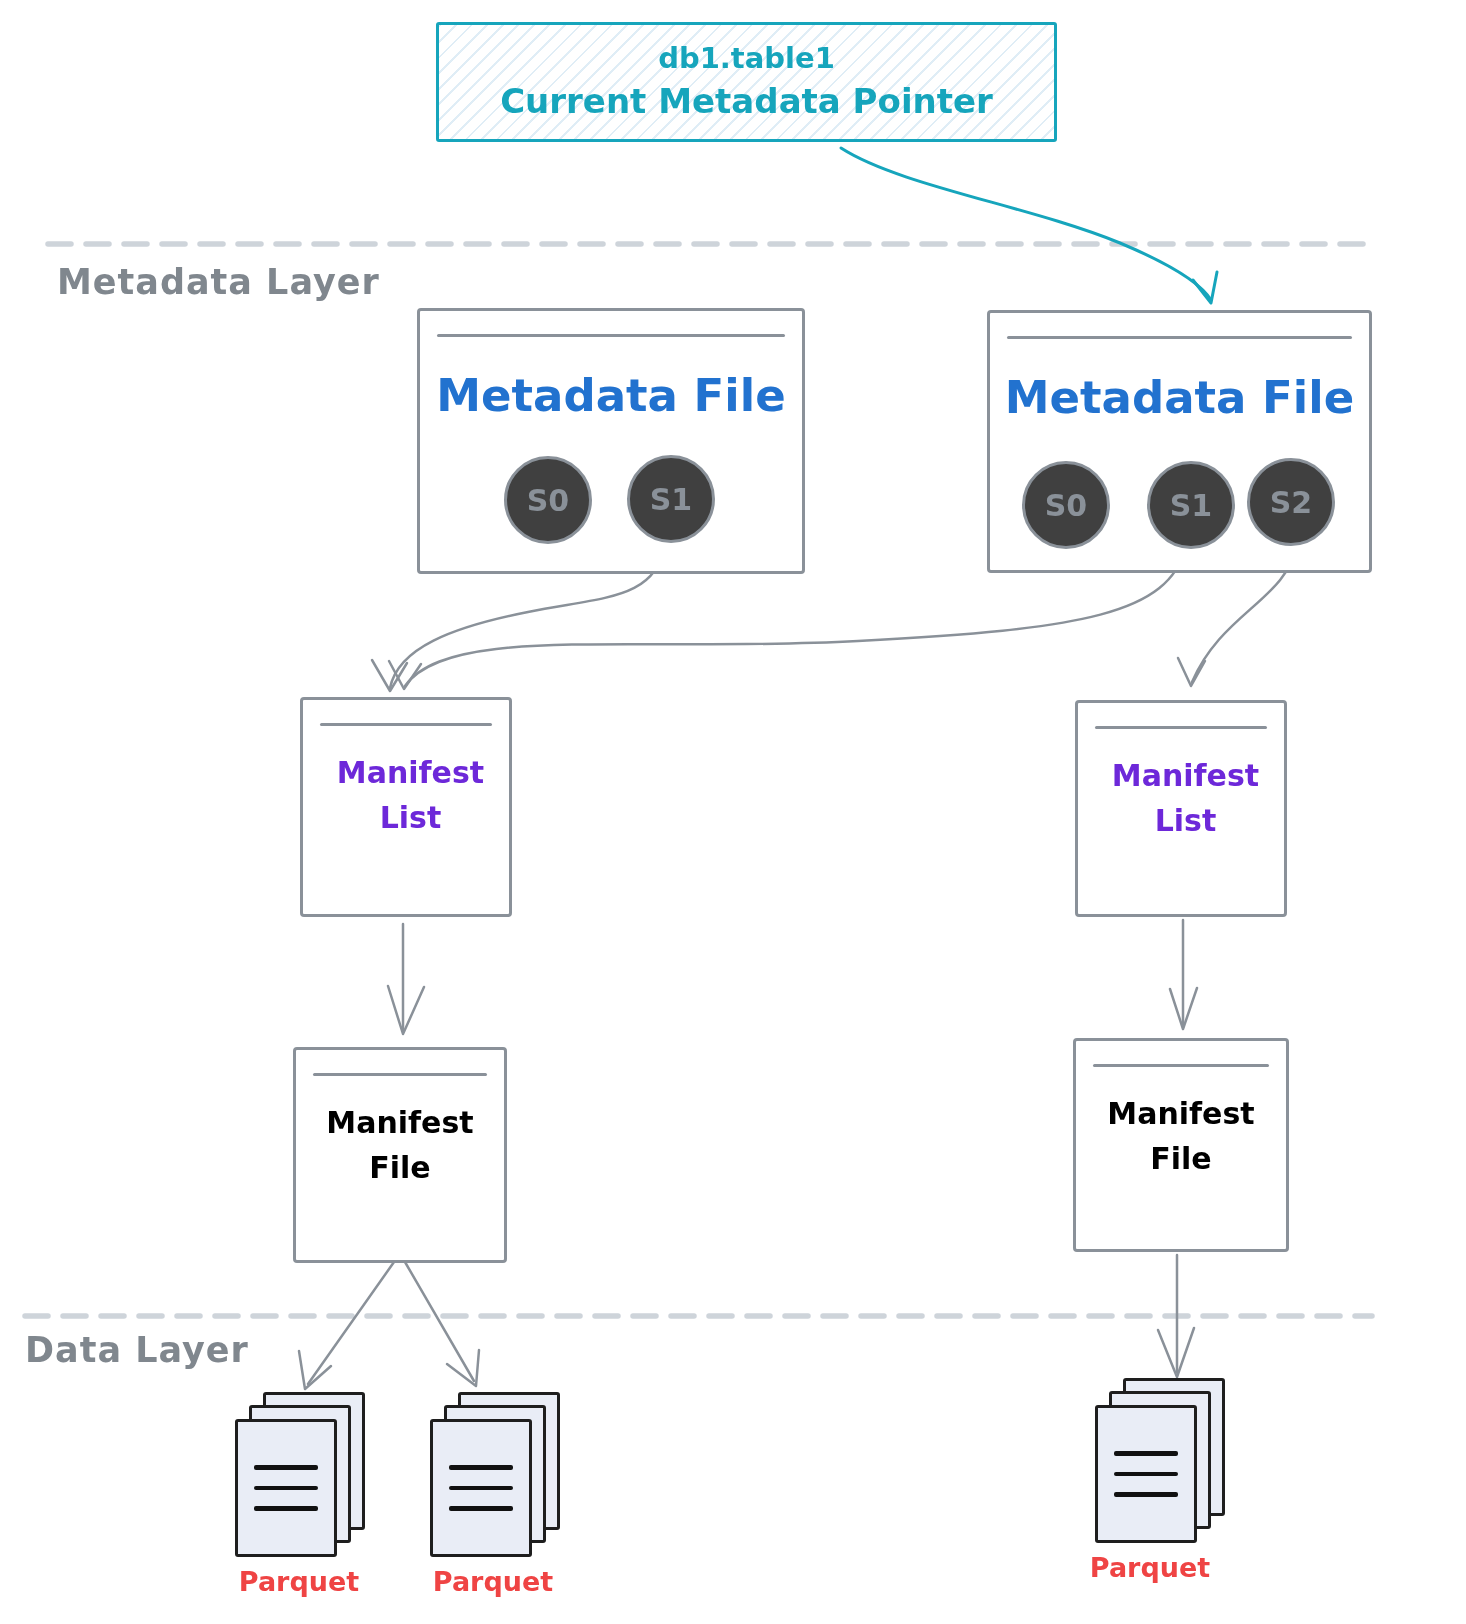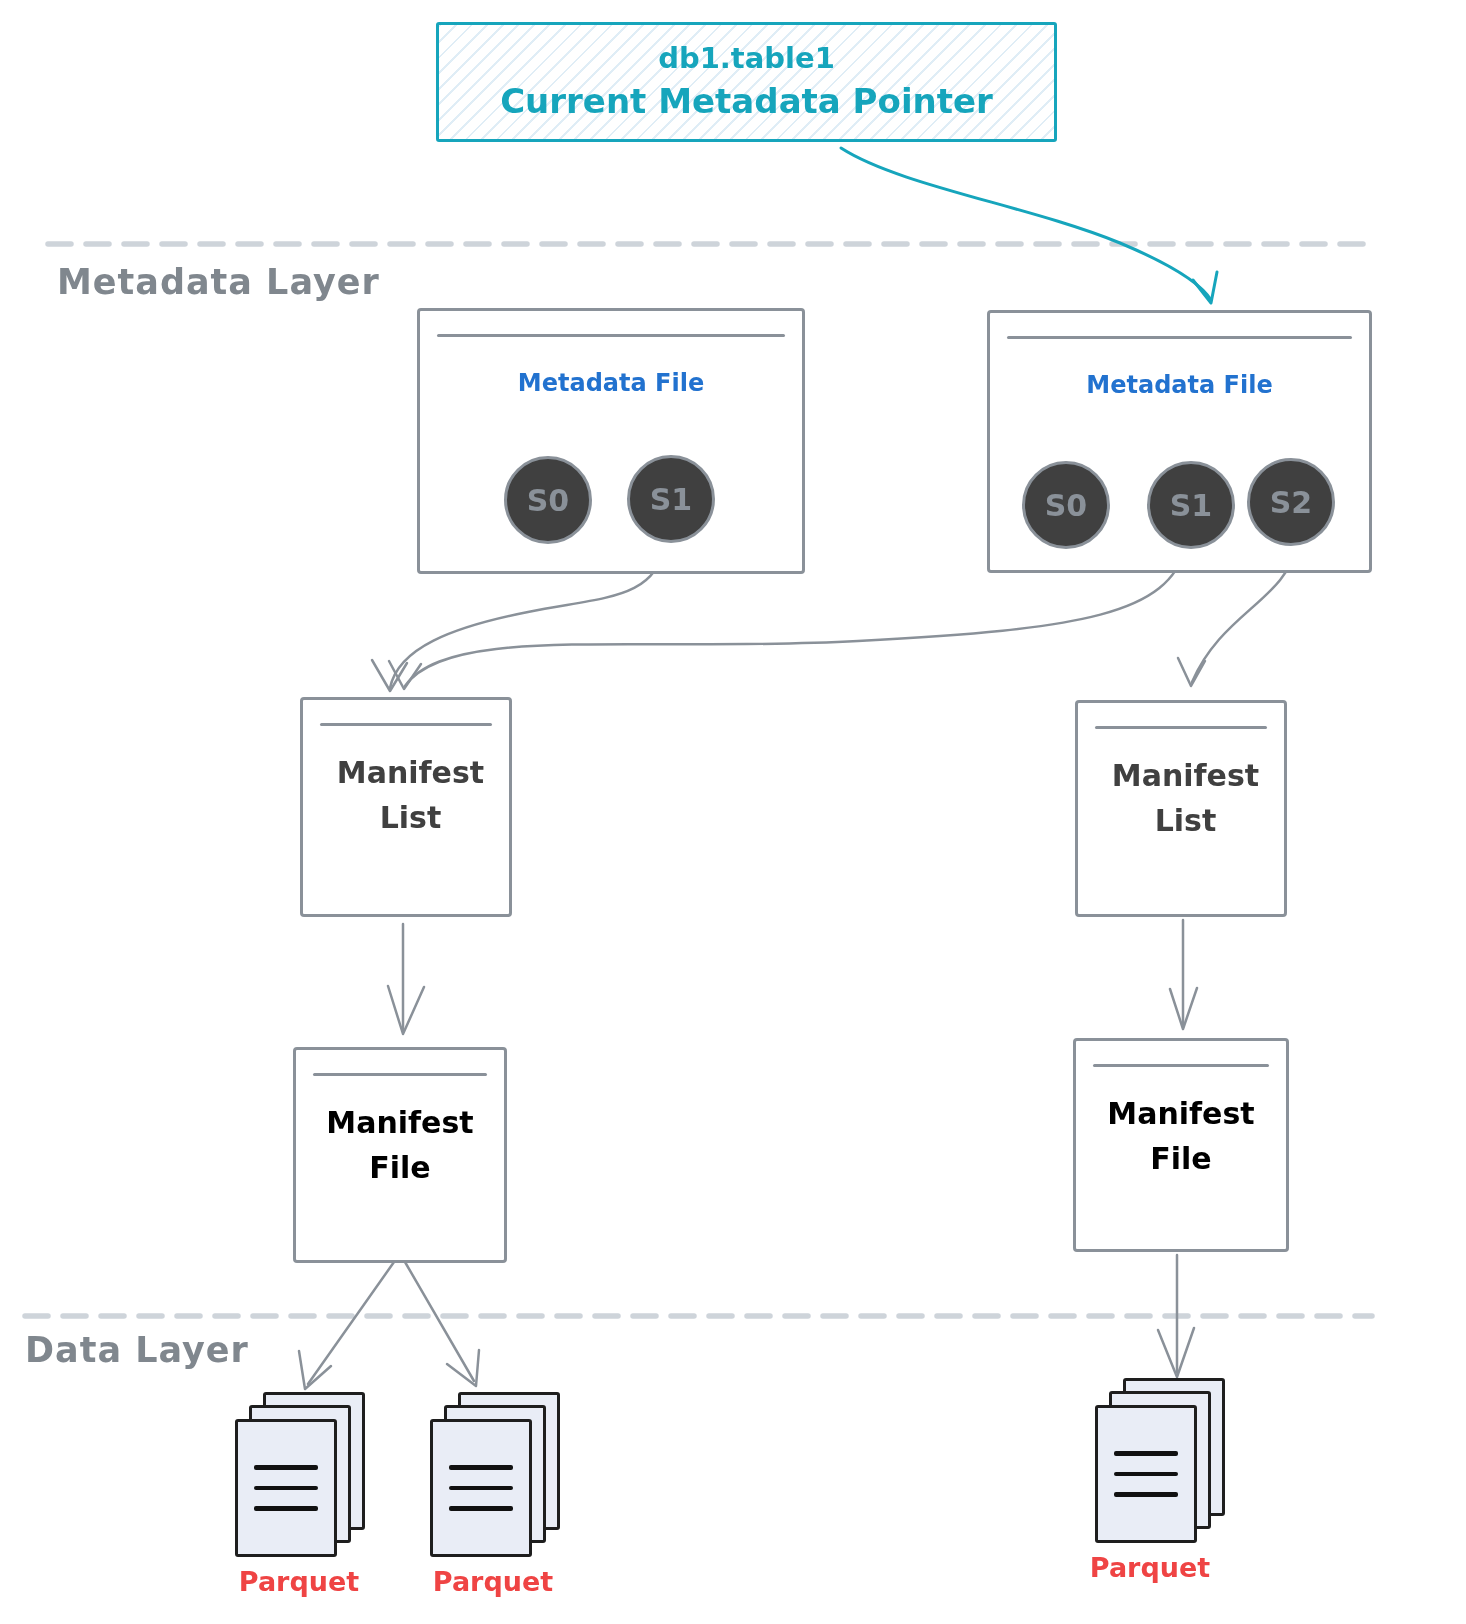--- a/index.html
+++ b/index.html
@@ -24,33 +24,33 @@
   .file-box{
     position:absolute;border:3px solid #8a9199;border-radius:4px;
     box-sizing:border-box;background:#ffffff;
   }
   .header-line{
     position:absolute;left:17px;right:17px;top:23px;height:3px;
     background:#8a9199;border-radius:2px;
   }
   .md-title{
     position:absolute;left:0;right:0;top:58px;text-align:center;
-    font-size:24px;font-weight:700;color:#2272cf;
+    font-size:45px;font-weight:700;color:#2272cf;
   }
   .snapshot{
     position:absolute;width:88px;height:88px;border-radius:50%;
     border:3.5px solid #8a9199;box-sizing:border-box;background:#404040;
     display:flex;align-items:center;justify-content:center;
     color:#8a9199;font-size:30px;font-weight:700;
   }
   .box-label{
     position:absolute;left:0;right:0;top:50px;text-align:center;
     font-size:30px;font-weight:700;line-height:1.5;padding:0 20px;
   }
-  .green{color:#404040;padding-left:29px;}
+  .green{color:#6d28d9;padding-left:29px;}
   .orange{color:#000000;}
 
   
   .layer-label{
     position:absolute;font-size:35px;font-weight:700;color:#80878e;
     letter-spacing:1px;white-space:nowrap;
   }
 
   
   .stack{position:absolute;width:130px;height:172px;}

